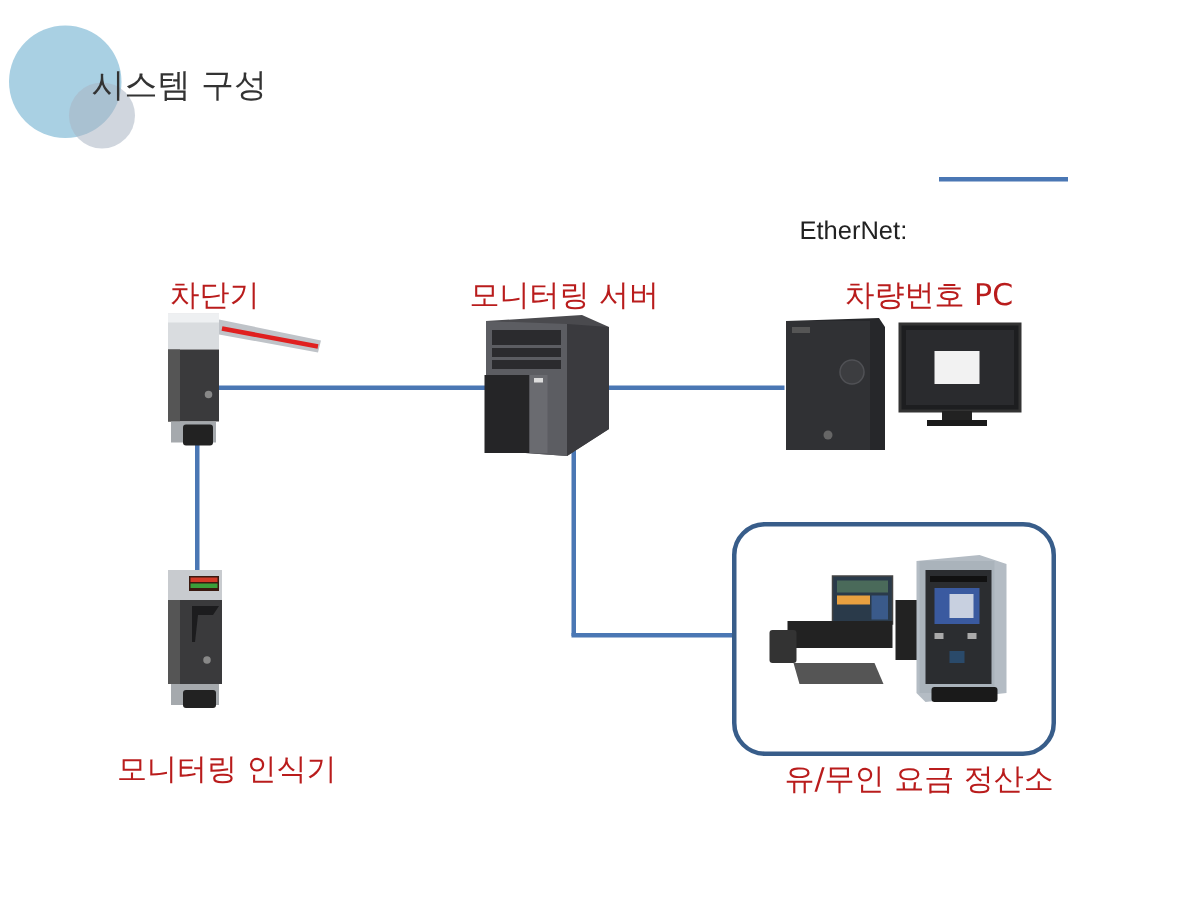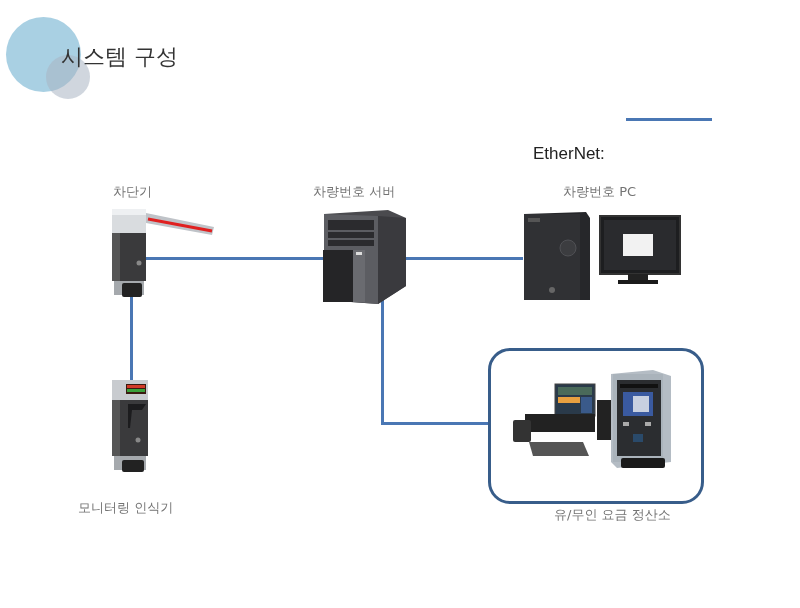--- a/index.html
+++ b/index.html
@@ -3,21 +3,21 @@
 <meta charset="utf-8">
 <style>
   html,body{margin:0;padding:0;background:#fff;}
   body{width:800px;height:608px;position:relative;overflow:hidden;font-family:"DejaVu Sans","Liberation Sans",sans-serif;}
   .abs{position:absolute;}
   .circle-big{left:6px;top:17px;width:75px;height:75px;border-radius:50%;background:#a9d0e3;}
   .circle-small{left:46px;top:55px;width:44px;height:44px;border-radius:50%;background:rgba(170,180,195,0.55);}
   .title{left:61px;top:42px;font-size:22px;color:#333;letter-spacing:0px;}
   .legend-label{left:533px;top:113px;font-size:17px;color:#222;font-family:"Liberation Sans",sans-serif;margin-top:31px;}
   .legend-line{left:626px;top:118px;width:86px;height:3px;background:#4a77b4;}
-  .lbl{font-size:13px;color:#737373;white-space:nowrap;}
+  .lbl{font-size:20px;color:#b91c1c;white-space:nowrap;}
   .line{background:#4a77b4;}
   .box{left:488px;top:348px;width:210px;height:150px;border:3px solid #385d8a;border-radius:22px;background:#fff;}
   svg{position:absolute;overflow:visible;}
 </style>
 </head>
 <body>
 
 <div class="abs circle-big"></div>
 <div class="abs circle-small"></div>
 <div class="abs title">시스템 구성</div>
@@ -27,24 +27,24 @@
 
 <div class="abs line" style="left:145px;top:257px;width:180px;height:3px;"></div>
 <div class="abs line" style="left:405px;top:257px;width:118px;height:3px;"></div>
 <div class="abs line" style="left:130px;top:295px;width:3px;height:85px;"></div>
 <div class="abs line" style="left:381px;top:295px;width:3px;height:129px;"></div>
 <div class="abs line" style="left:381px;top:422px;width:110px;height:3px;"></div>
 
 <div class="abs box"></div>
 
 <div class="abs lbl" style="left:113px;top:183px;">차단기</div>
-<div class="abs lbl" style="left:313px;top:183px;">차량번호 서버</div>
+<div class="abs lbl" style="left:313px;top:183px;">모니터링 서버</div>
 <div class="abs lbl" style="left:563px;top:183px;">차량번호 PC</div>
 <div class="abs lbl" style="left:78px;top:499px;">모니터링 인식기</div>
-<div class="abs lbl" style="left:554px;top:506px;">유/무인 요금 정산소</div>
+<div class="abs lbl" style="left:523px;top:506px;">유/무인 요금 정산소</div>
 
 <svg style="left:108px;top:205px;" width="110" height="95">
   <polygon points="38,8 106,22 104,30 38,18" fill="#bfc3c8"></polygon>
   <line x1="40" y1="14" x2="104" y2="26" stroke="#e02020" stroke-width="3"></line>
   <rect x="4" y="4" width="34" height="24" fill="#d9dcdf"></rect>
   <rect x="4" y="4" width="34" height="6" fill="#eef0f2"></rect>
   <rect x="4" y="28" width="34" height="48" fill="#3a3a3c"></rect>
   <rect x="4" y="28" width="8" height="48" fill="#555"></rect>
   <circle cx="31" cy="58" r="2.5" fill="#888"></circle>
   <rect x="6" y="76" width="30" height="14" fill="#a5a9ad"></rect>

